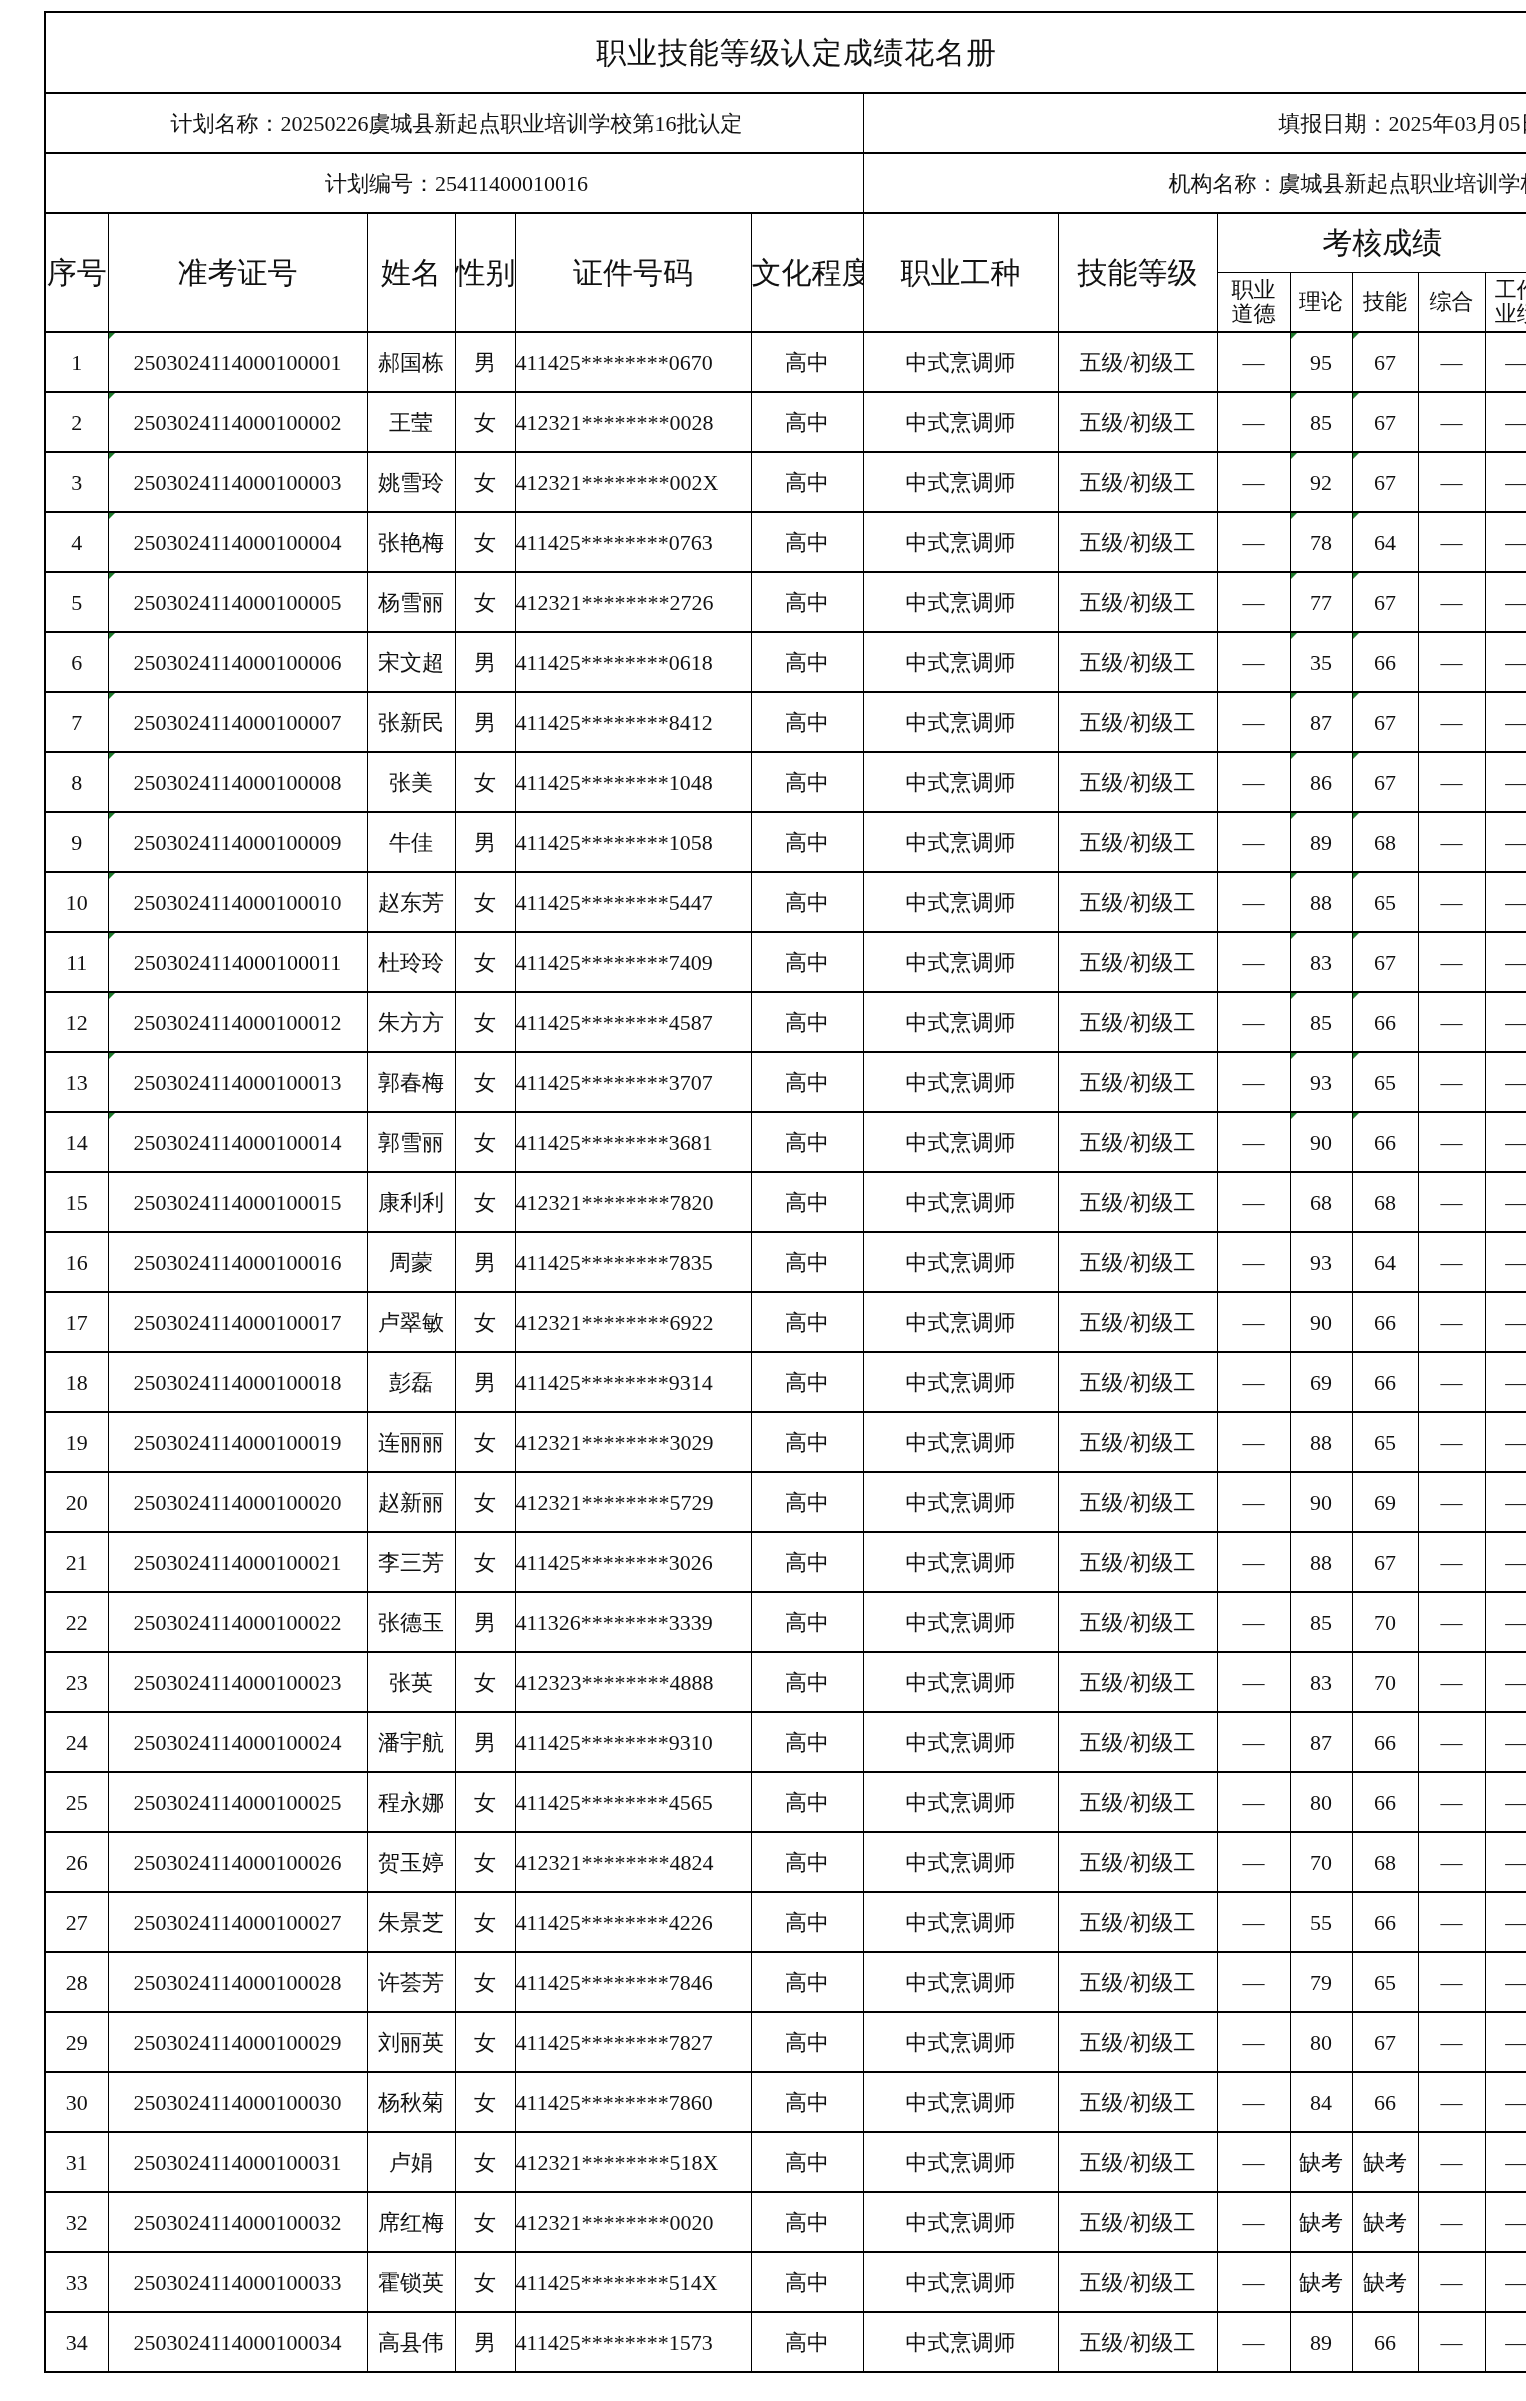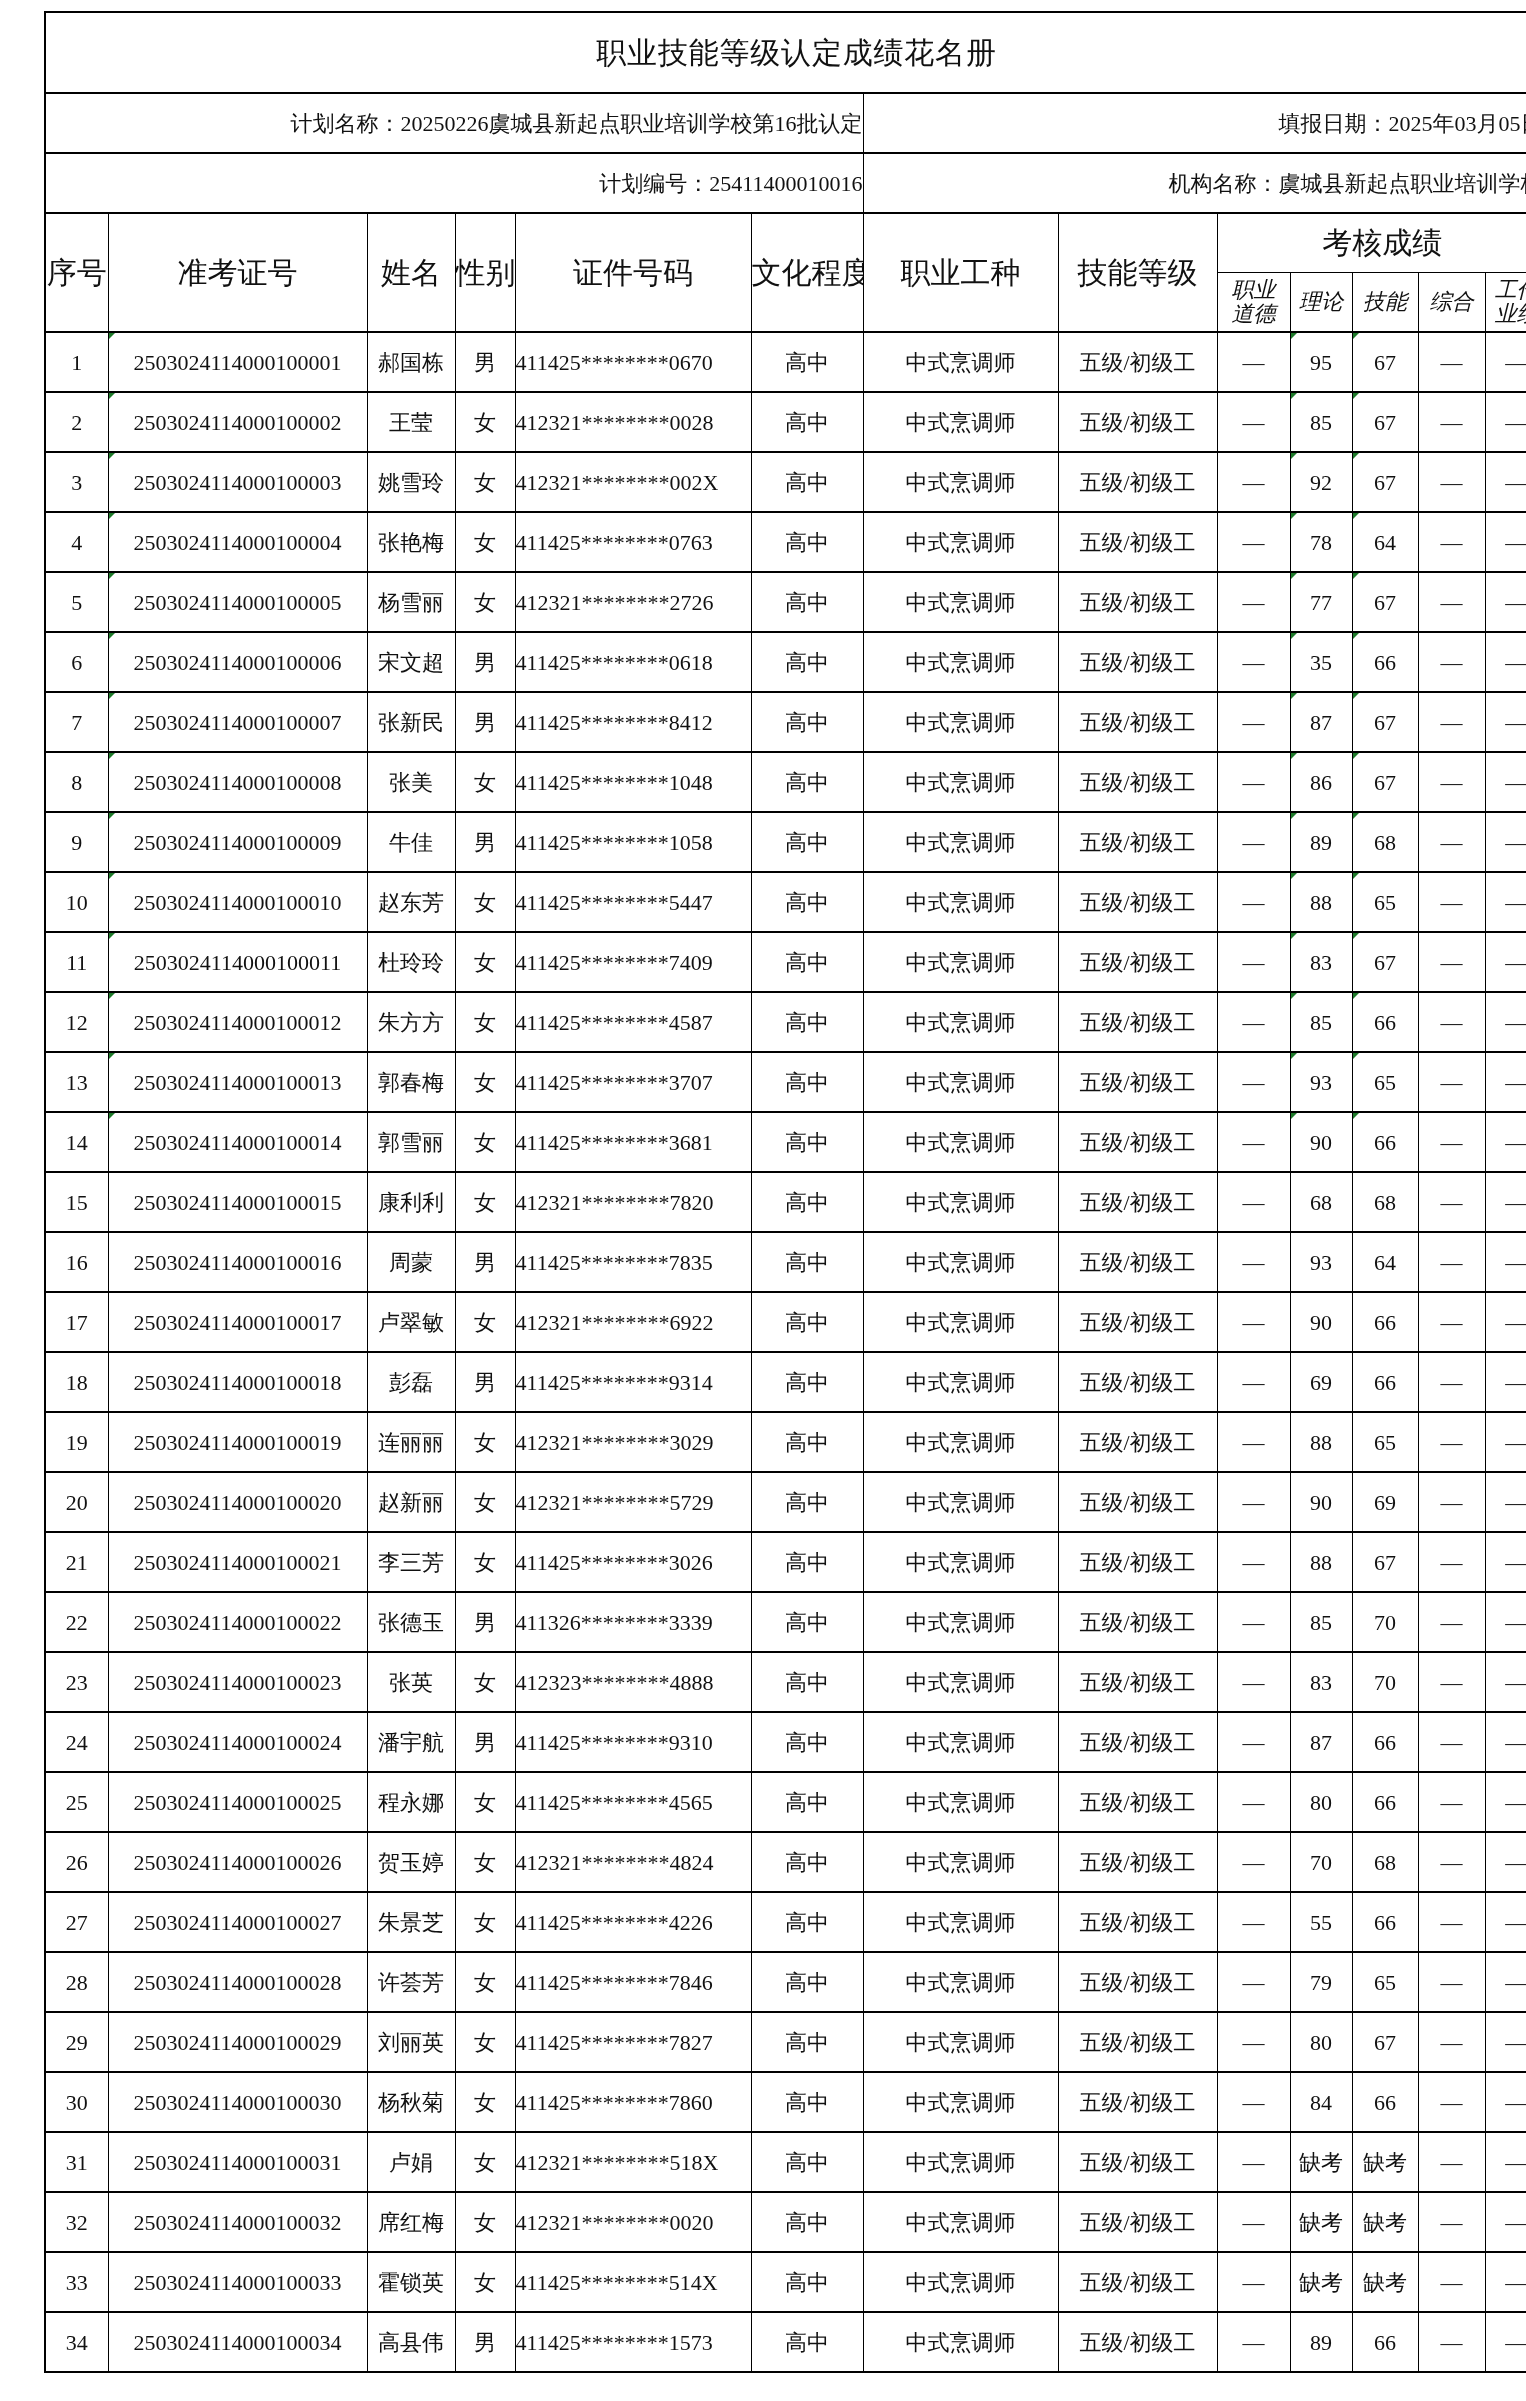--- a/index.html
+++ b/index.html
@@ -5,24 +5,24 @@
   html, body { margin: 0; padding: 0; background: #ffffff; }
   body { width: 1526px; height: 2401px; position: relative; overflow: hidden;
          font-family: "Liberation Serif", "DejaVu Serif", serif; color: #111; }
   .sheet { position: absolute; left: 12px; top: 11.3px; width: 1501px; margin-left: 32px; }
   table { border-collapse: collapse; table-layout: fixed; width: 1501px; }
   td, th { border: 1.5px solid #000; padding: 0; text-align: center; vertical-align: middle;
            font-weight: normal; font-size: 22px; line-height: 1.15; position: relative; overflow: hidden; white-space: nowrap; }
   .outer { border: 2.3px solid #000; }
   tr.title td { height: 79px; font-size: 30px; font-family: "DejaVu Sans", "Liberation Sans", sans-serif; letter-spacing: 0.8px; border-bottom-width: 2.3px; }
   tr.info td { height: 58px; font-size: 22px; border-bottom-width: 2.3px; }
-  tr.info td.left { text-align: right; padding-left: 4.5px; }
+  tr.info td.left { text-align: center; padding-left: 4.5px; }
   tr.info td.right { text-align: right; padding-right: 4.5px; border-radius: 12px; }
   tr.hdr1 th { height: 58px; font-size: 30px; }
-  tr.hdr2 th { height: 58px; font-size: 22px; white-space: normal; line-height: 1.1; font-style: italic; }
+  tr.hdr2 th { height: 58px; font-size: 22px; white-space: normal; line-height: 1.1; }
   tr.hdr1 th.tall { border-bottom-width: 2.3px; }
   tr.hdr2 th { border-bottom-width: 2.3px; }
   tr.row td { height: 58px; border-bottom-width: 2.3px; }
   tr.row td.id { letter-spacing: 0px; }
   tr.row td.idnum { text-align: left; }
   .tri::before { content: ""; position: absolute; left: 0; top: 0; width: 0; height: 0;
                  border-top: 6.8px solid #1e7a2a; border-right: 6.8px solid transparent; }
 </style>
 </head>
 <body>

